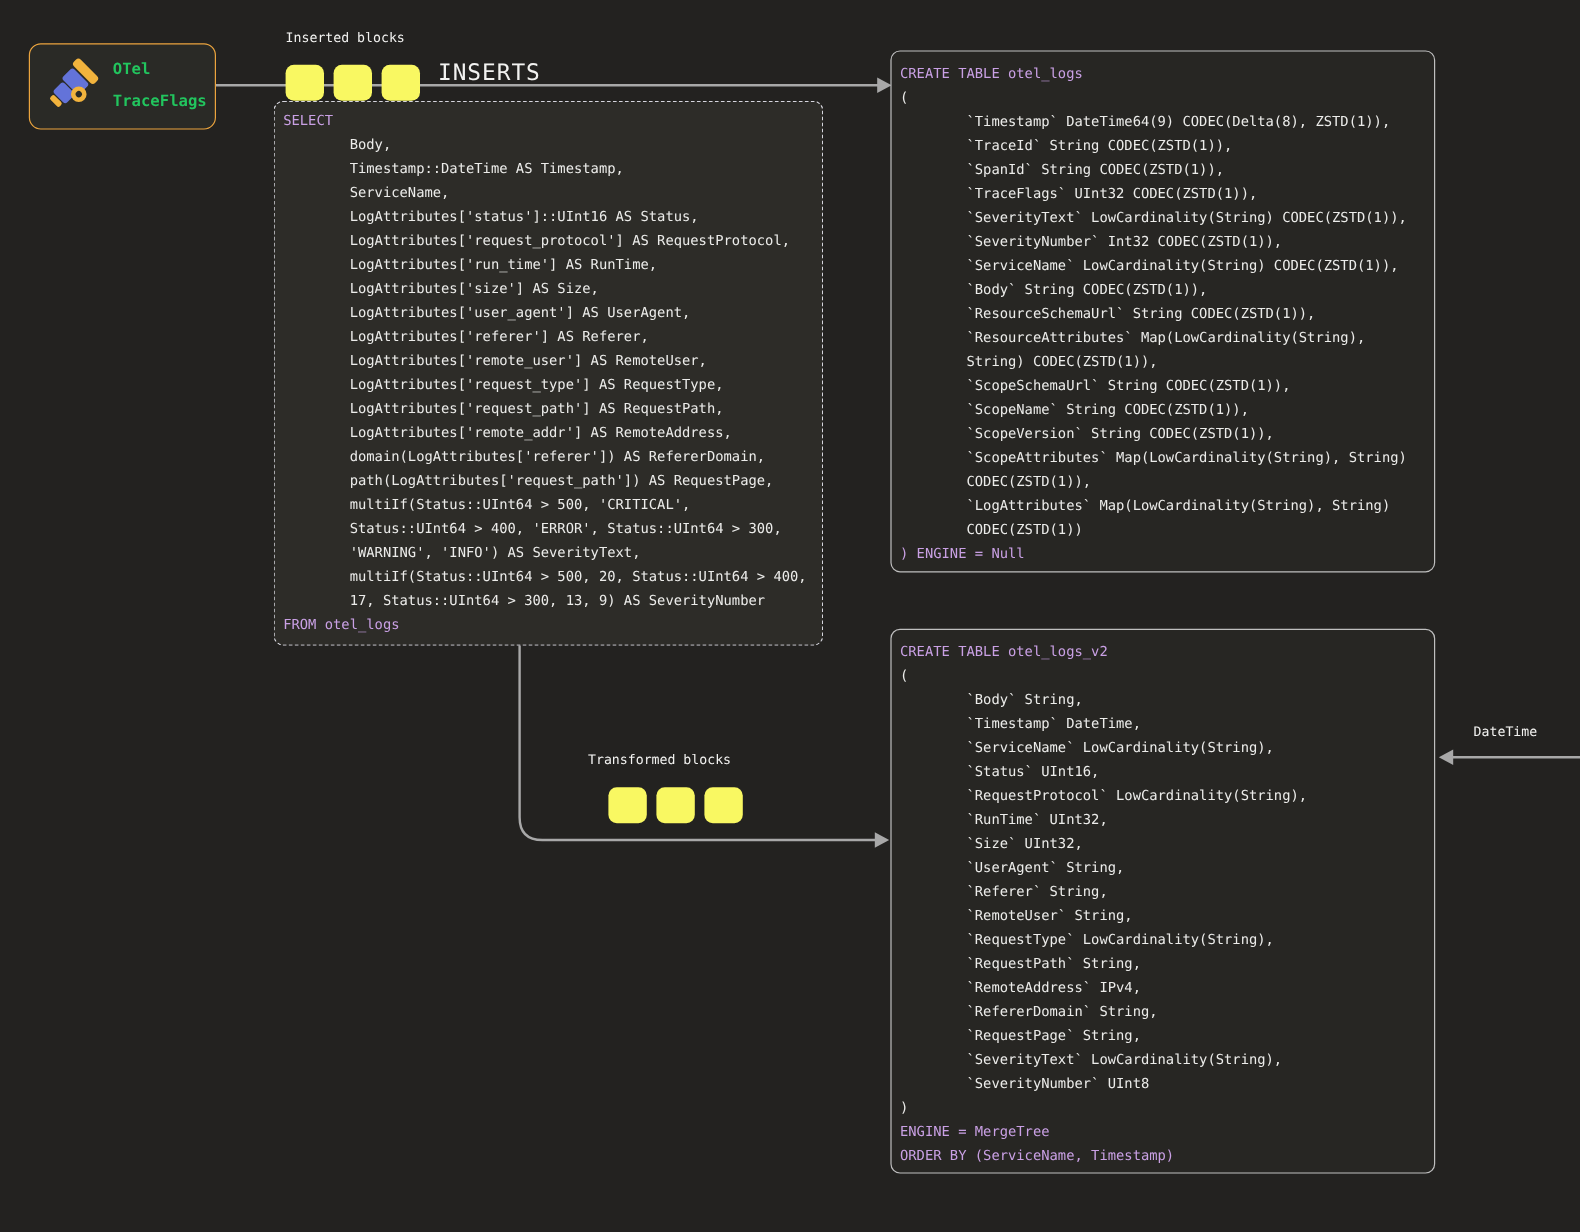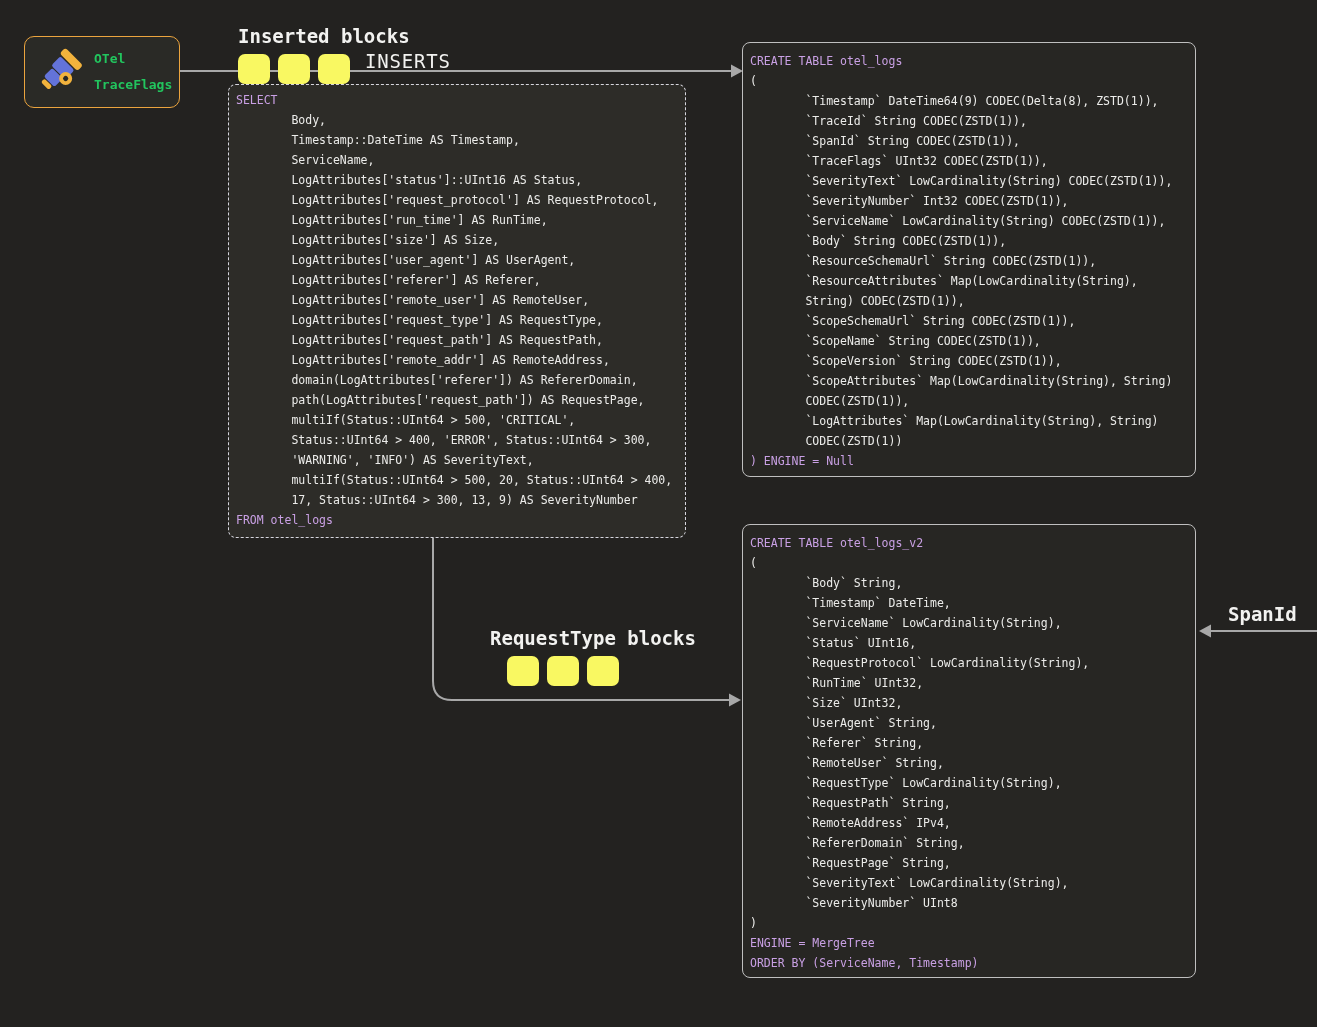--- a/index.html
+++ b/index.html
@@ -61,22 +61,22 @@
     color: #22c55e;
     z-index: 3;
   }
   .telescope {
     position: absolute;
     left: 34px; top: 40px;
     z-index: 3;
   }
   .flow-label {
     position: absolute;
-    font-size: 19px;
-    font-weight: bold;
+    font-size: 11px;
+    font-weight: normal;
     color: #f2f2f0;
     z-index: 3;
     white-space: nowrap;
   }
   .inserts-label {
     position: absolute;
     left: 365px; top: 50px;
     font-size: 19px;
     letter-spacing: 0.8px;
     color: #f2f2f0;
@@ -132,20 +132,20 @@
 
   <div class="select-box"></div>
   <div class="code-block" style="left:236px; top:90px;"><div class="code-line kw">SELECT</div><div class="code-line">        Body,</div><div class="code-line">        Timestamp::DateTime AS Timestamp,</div><div class="code-line">        ServiceName,</div><div class="code-line">        LogAttributes['status']::UInt16 AS Status,</div><div class="code-line">        LogAttributes['request_protocol'] AS RequestProtocol,</div><div class="code-line">        LogAttributes['run_time'] AS RunTime,</div><div class="code-line">        LogAttributes['size'] AS Size,</div><div class="code-line">        LogAttributes['user_agent'] AS UserAgent,</div><div class="code-line">        LogAttributes['referer'] AS Referer,</div><div class="code-line">        LogAttributes['remote_user'] AS RemoteUser,</div><div class="code-line">        LogAttributes['request_type'] AS RequestType,</div><div class="code-line">        LogAttributes['request_path'] AS RequestPath,</div><div class="code-line">        LogAttributes['remote_addr'] AS RemoteAddress,</div><div class="code-line">        domain(LogAttributes['referer']) AS RefererDomain,</div><div class="code-line">        path(LogAttributes['request_path']) AS RequestPage,</div><div class="code-line">        multiIf(Status::UInt64 &gt; 500, 'CRITICAL',</div><div class="code-line">        Status::UInt64 &gt; 400, 'ERROR', Status::UInt64 &gt; 300,</div><div class="code-line">        'WARNING', 'INFO') AS SeverityText,</div><div class="code-line">        multiIf(Status::UInt64 &gt; 500, 20, Status::UInt64 &gt; 400,</div><div class="code-line">        17, Status::UInt64 &gt; 300, 13, 9) AS SeverityNumber</div><div class="code-line kw">FROM otel_logs</div></div>
 
   <div class="node-box" style="left:742px; top:42px; width:454px; height:435px;"></div>
   <div class="code-block" style="left:750px; top:51px;"><div class="code-line kw">CREATE TABLE otel_logs</div><div class="code-line">(</div><div class="code-line">        `Timestamp` DateTime64(9) CODEC(Delta(8), ZSTD(1)),</div><div class="code-line">        `TraceId` String CODEC(ZSTD(1)),</div><div class="code-line">        `SpanId` String CODEC(ZSTD(1)),</div><div class="code-line">        `TraceFlags` UInt32 CODEC(ZSTD(1)),</div><div class="code-line">        `SeverityText` LowCardinality(String) CODEC(ZSTD(1)),</div><div class="code-line">        `SeverityNumber` Int32 CODEC(ZSTD(1)),</div><div class="code-line">        `ServiceName` LowCardinality(String) CODEC(ZSTD(1)),</div><div class="code-line">        `Body` String CODEC(ZSTD(1)),</div><div class="code-line">        `ResourceSchemaUrl` String CODEC(ZSTD(1)),</div><div class="code-line">        `ResourceAttributes` Map(LowCardinality(String),</div><div class="code-line">        String) CODEC(ZSTD(1)),</div><div class="code-line">        `ScopeSchemaUrl` String CODEC(ZSTD(1)),</div><div class="code-line">        `ScopeName` String CODEC(ZSTD(1)),</div><div class="code-line">        `ScopeVersion` String CODEC(ZSTD(1)),</div><div class="code-line">        `ScopeAttributes` Map(LowCardinality(String), String)</div><div class="code-line">        CODEC(ZSTD(1)),</div><div class="code-line">        `LogAttributes` Map(LowCardinality(String), String)</div><div class="code-line">        CODEC(ZSTD(1))</div><div class="code-line kw">) ENGINE = Null</div></div>
 
   <div class="node-box" style="left:742px; top:524px; width:454px; height:454px;"></div>
   <div class="code-block" style="left:750px; top:533px;"><div class="code-line kw">CREATE TABLE otel_logs_v2</div><div class="code-line">(</div><div class="code-line">        `Body` String,</div><div class="code-line">        `Timestamp` DateTime,</div><div class="code-line">        `ServiceName` LowCardinality(String),</div><div class="code-line">        `Status` UInt16,</div><div class="code-line">        `RequestProtocol` LowCardinality(String),</div><div class="code-line">        `RunTime` UInt32,</div><div class="code-line">        `Size` UInt32,</div><div class="code-line">        `UserAgent` String,</div><div class="code-line">        `Referer` String,</div><div class="code-line">        `RemoteUser` String,</div><div class="code-line">        `RequestType` LowCardinality(String),</div><div class="code-line">        `RequestPath` String,</div><div class="code-line">        `RemoteAddress` IPv4,</div><div class="code-line">        `RefererDomain` String,</div><div class="code-line">        `RequestPage` String,</div><div class="code-line">        `SeverityText` LowCardinality(String),</div><div class="code-line">        `SeverityNumber` UInt8</div><div class="code-line">)</div><div class="code-line kw">ENGINE = MergeTree</div><div class="code-line kw">ORDER BY (ServiceName, Timestamp)</div></div>
 
-  <div class="flow-label" style="left:490px; top:627px;">RequestType blocks</div>
+  <div class="flow-label" style="left:490px; top:627px;">Transformed blocks</div>
   <div class="block-square" style="left:507px; top:656px;"></div>
   <div class="block-square" style="left:547px; top:656px;"></div>
   <div class="block-square" style="left:587px; top:656px;"></div>
 
-  <div class="flow-label" style="left:1228px; top:603px;">SpanId</div>
+  <div class="flow-label" style="left:1228px; top:603px;">DateTime</div>
 
 </div>
 
 </body></html>

